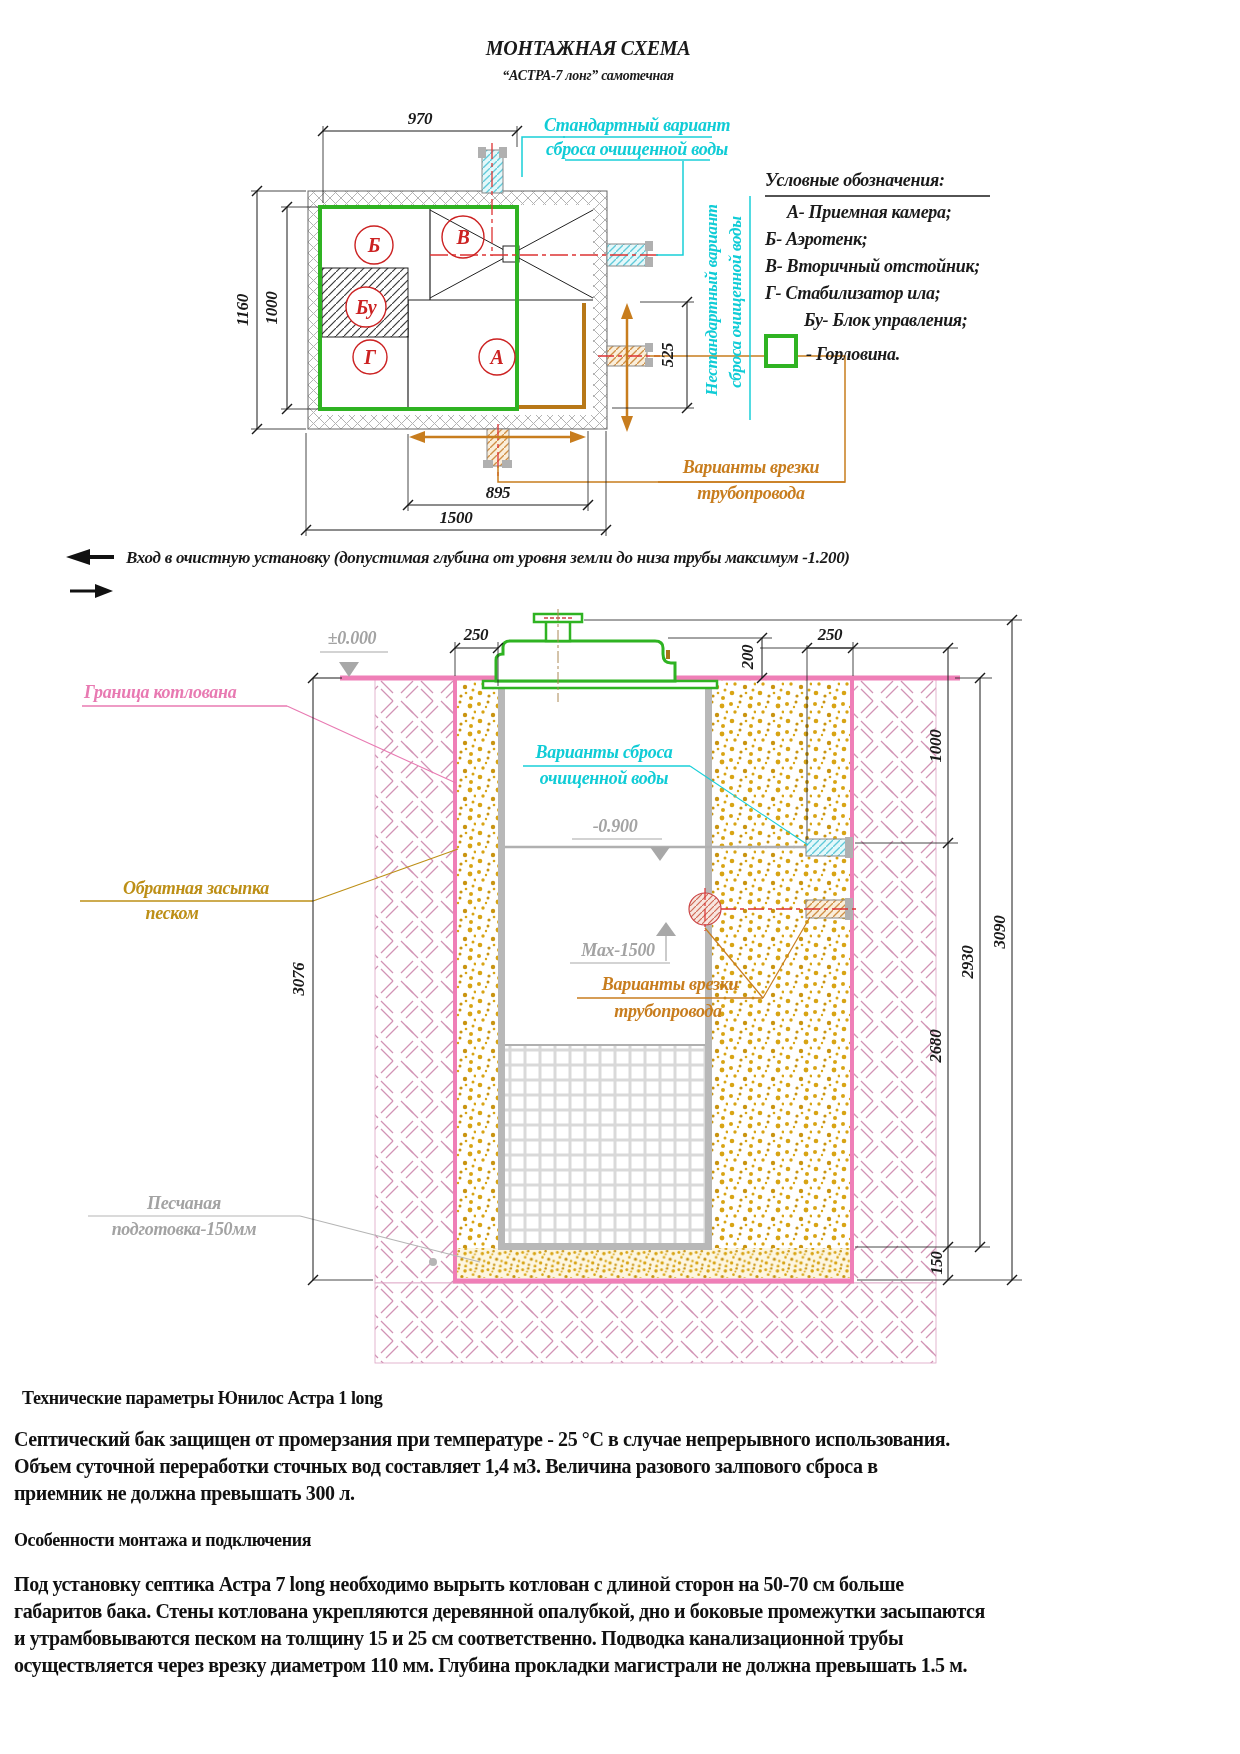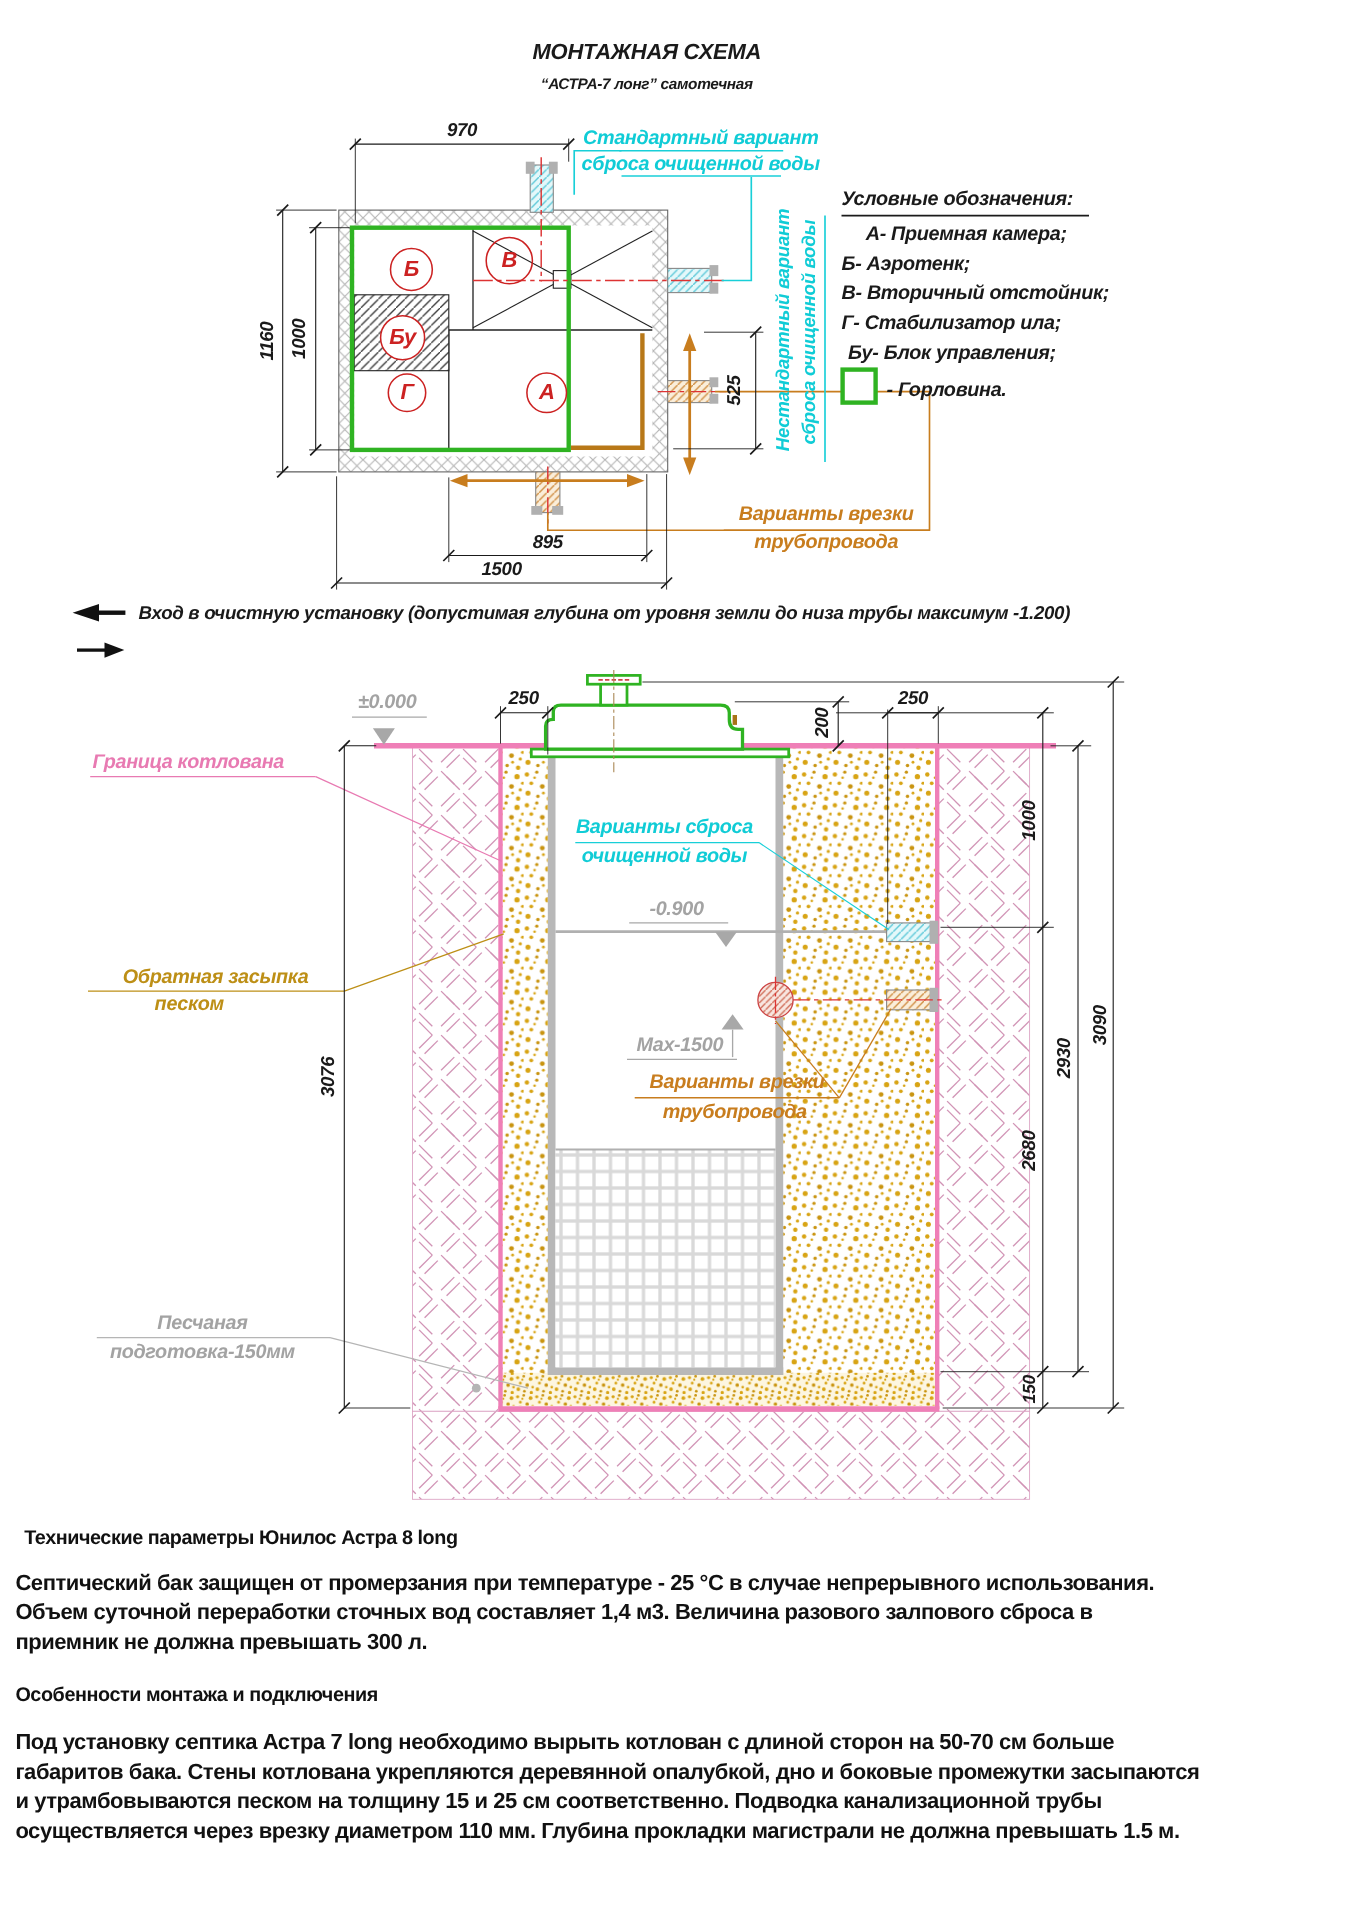--- a/index.html
+++ b/index.html
@@ -1,17 +1,17 @@
 <!DOCTYPE html>
 <html><head>
 <meta charset="utf-8">
 <style>
   html,body{margin:0;padding:0;background:#fff;}
   .canvas{position:relative;width:1108px;height:1754px;background:#fff;overflow:hidden;
-          font-family:Liberation Sans, sans-serif;}
+          font-family:Liberation Serif, serif;}
   svg.art{position:absolute;left:0;top:0;}
   .lbl{position:absolute;white-space:nowrap;font-weight:bold;font-style:italic;
        font-size:17px;color:#1a1a1a;letter-spacing:-0.3px;}
   .ctr{transform:translate(-50%,-50%);}
   .rot{transform:translate(-50%,-50%) rotate(-90deg);}
   .cyan{color:#10ccd6;}
   .pinktx{color:#e87ab2;}
   .olive{color:#bd8f16;}
   .graytx{color:#a3a3a3;}
   .ochretx{color:#c87d1e;}
@@ -335,21 +335,21 @@
 <span class="lbl cyan rot" style="left:736px;top:302px;">сброса очищенной воды</span>
 
 <span class="lbl ochretx t18 ctr" style="left:751px;top:467px;">Варианты врезки</span>
 <span class="lbl ochretx t18 ctr" style="left:751px;top:493px;">трубопровода</span>
 
 <span class="lbl t18" style="left:765px;top:170px;">Условные обозначения:</span>
 <span class="lbl t18" style="left:765px;top:202px;margin-left:22px;">А- Приемная камера;</span>
 <span class="lbl t18" style="left:765px;top:229px;">Б- Аэротенк;</span>
 <span class="lbl t18" style="left:765px;top:256px;">В- Вторичный отстойник;</span>
 <span class="lbl t18" style="left:765px;top:283px;">Г- Стабилизатор ила;</span>
-<span class="lbl t18" style="left:771px;top:310px;text-align:center;">Бу- Блок управления;</span>
+<span class="lbl t18" style="left:804px;top:310px;text-align:center;">Бу- Блок управления;</span>
 <span class="lbl t18" style="left:806px;top:344px;">- Горловина.</span>
 
 <span class="lbl" style="left:126px;top:548px;">Вход в очистную установку (допустимая глубина от уровня земли до низа трубы максимум -1.200)</span>
 
 <span class="lbl graytx t18 ctr" style="left:352px;top:638px;">±0.000</span>
 <span class="lbl pinktx t18" style="left:84px;top:682px;">Граница котлована</span>
 <span class="lbl ctr" style="left:476px;top:635px;">250</span>
 <span class="lbl rot" style="left:748px;top:657px;">200</span>
 <span class="lbl ctr" style="left:830px;top:635px;">250</span>
 <span class="lbl cyan t18 ctr" style="left:604px;top:752px;">Варианты сброса</span>
@@ -362,21 +362,21 @@
 <span class="lbl ochretx t18 ctr" style="left:668px;top:1011px;">трубопровода</span>
 <span class="lbl graytx t18 ctr" style="left:184px;top:1203px;">Песчаная</span>
 <span class="lbl graytx t18 ctr" style="left:184px;top:1229px;">подготовка-150мм</span>
 <span class="lbl rot" style="left:299px;top:979px;">3076</span>
 <span class="lbl rot" style="left:936px;top:746px;">1000</span>
 <span class="lbl rot" style="left:936px;top:1046px;">2680</span>
 <span class="lbl rot" style="left:968px;top:962px;">2930</span>
 <span class="lbl rot" style="left:1000px;top:932px;">3090</span>
 <span class="lbl rot t16" style="left:937px;top:1263px;">150</span>
 
-<div class="para hdg" style="left:22px;top:1388px;">Технические параметры Юнилос Астра 8 long</div>
+<div class="para hdg" style="left:22px;top:1388px;">Технические параметры Юнилос Астра 1 long</div>
 <div class="para" style="left:14px;top:1428px;">Септический бак защищен от промерзания при температуре - 25 °C в случае непрерывного использования.</div>
 <div class="para" style="left:14px;top:1455px;">Объем суточной переработки сточных вод составляет 1,4 м3. Величина разового залпового сброса в</div>
 <div class="para" style="left:14px;top:1482px;">приемник не должна превышать 300 л.</div>
 <div class="para hdg" style="left:14px;top:1530px;">Особенности монтажа и подключения</div>
 <div class="para" style="left:14px;top:1573px;">Под установку септика Астра 7 long необходимо вырыть котлован с длиной сторон на 50-70 см больше</div>
 <div class="para" style="left:14px;top:1600px;text-align:center;">габаритов бака. Стены котлована укрепляются деревянной опалубкой, дно и боковые промежутки засыпаются</div>
 <div class="para" style="left:14px;top:1627px;">и утрамбовываются песком на толщину 15 и 25 см соответственно. Подводка канализационной трубы</div>
 <div class="para" style="left:14px;top:1654px;">осуществляется через врезку диаметром 110 мм. Глубина прокладки магистрали не должна превышать 1.5 м.</div>
 
 </div>

